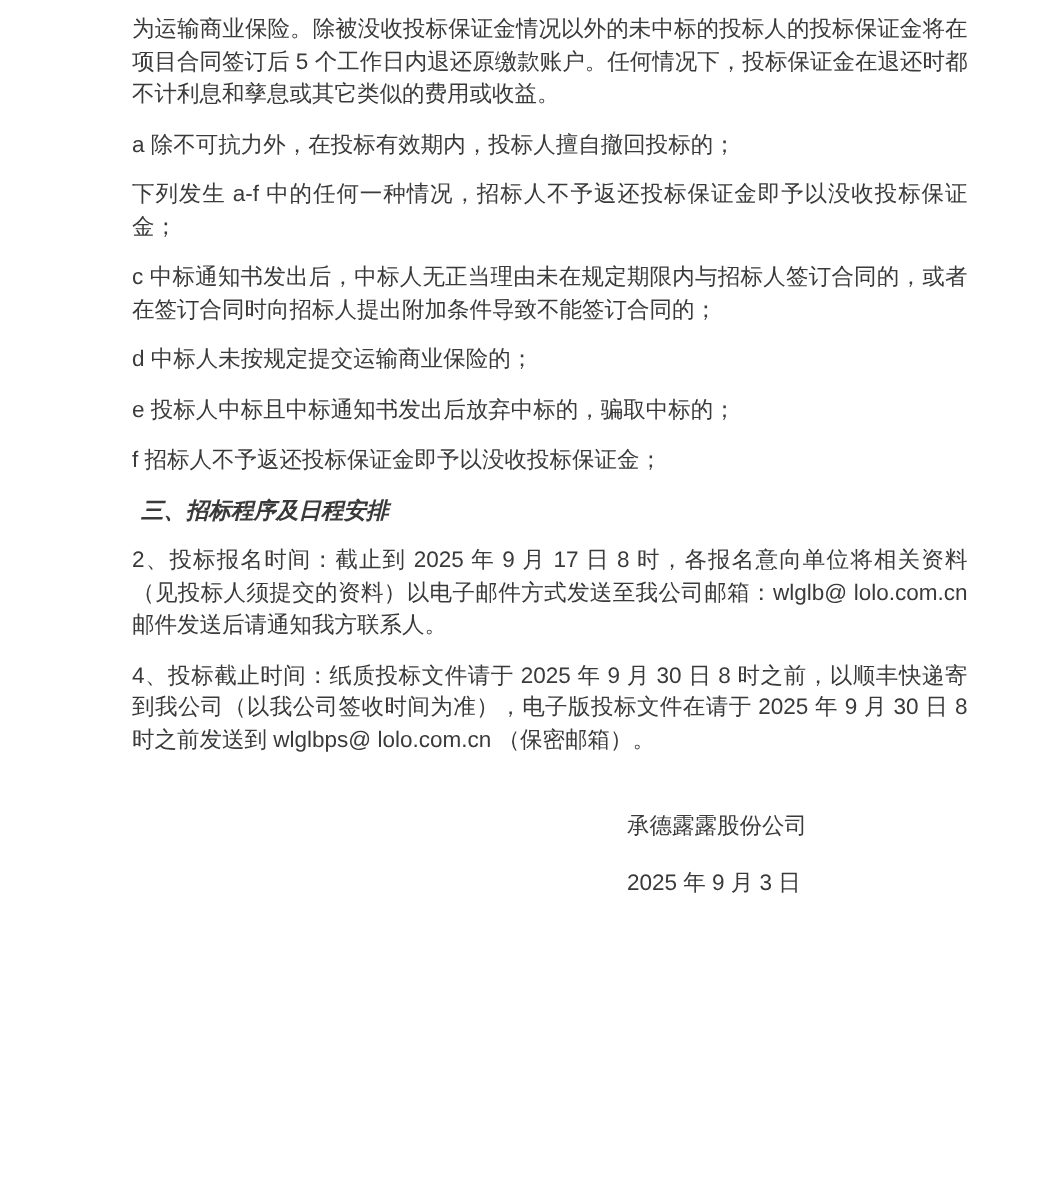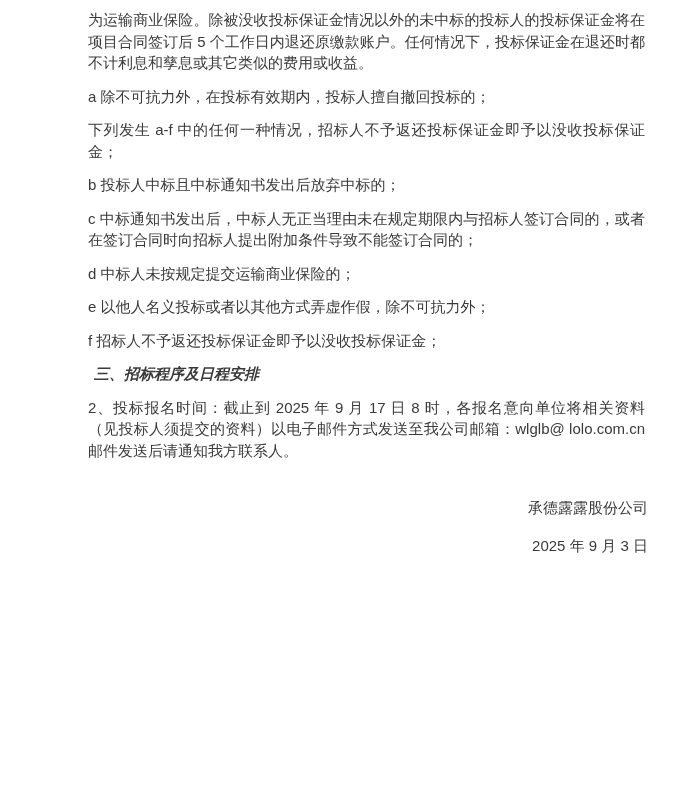--- a/index.html
+++ b/index.html
@@ -37,44 +37,44 @@
     color: #3a3a3a;
     font-style: italic;
   }
   .signature {
     margin-top: 36px;
     margin-left: 330px;
     width: 230px;
     text-align: center;
   }
   .signature p {
-    text-align: right;
+    text-align: left;
     margin: 0;
   }
   .sig-date {
     margin-top: 16px !important;
   }
 </style>
 </head>
 <body>
 
 <div class="page">
 
   <p>为运输商业保险。除被没收投标保证金情况以外的未中标的投标人的投标保证金将在项目合同签订后 5 个工作日内退还原缴款账户。任何情况下，投标保证金在退还时都不计利息和孳息或其它类似的费用或收益。</p>
   <p>a 除不可抗力外，在投标有效期内，投标人擅自撤回投标的；</p>
 
   <p>下列发生 a-f 中的任何一种情况，招标人不予返还投标保证金即予以没收投标保证金；</p>
-  <p>b 投标人中标且中标通知书发出后放弃中标的；</p>
   <p>c 中标通知书发出后，中标人无正当理由未在规定期限内与招标人签订合同的，或者在签订合同时向招标人提出附加条件导致不能签订合同的；</p>
   <p>d 中标人未按规定提交运输商业保险的；</p>
-  <p>e 以他人名义投标或者以其他方式弄虚作假，除不可抗力外；</p>
+  <p>e 投标人中标且中标通知书发出后放弃中标的，骗取中标的；</p>
   <p>f 招标人不予返还投标保证金即予以没收投标保证金；</p>
 
   <div class="heading">三、招标程序及日程安排</div>
 
   <p>2、投标报名时间：截止到 2025 年 9 月 17 日 8 时，各报名意向单位将相关资料（见投标人须提交的资料）以电子邮件方式发送至我公司邮箱：wlglb@ lolo.com.cn 邮件发送后请通知我方联系人。</p>
+  <p>4、投标截止时间：纸质投标文件请于 2025 年 9 月 30 日 8 时之前，以顺丰快递寄到我公司（以我公司签收时间为准），电子版投标文件在请于 2025 年 9 月 30 日 8 时之前发送到 wlglbps@ lolo.com.cn （保密邮箱）。</p>
 
   <div class="signature">
     <p class="sig-company">承德露露股份公司</p>
     <p class="sig-date">2025 年 9 月 3 日</p>
   </div>
 
 </div>
 
 </body></html>

